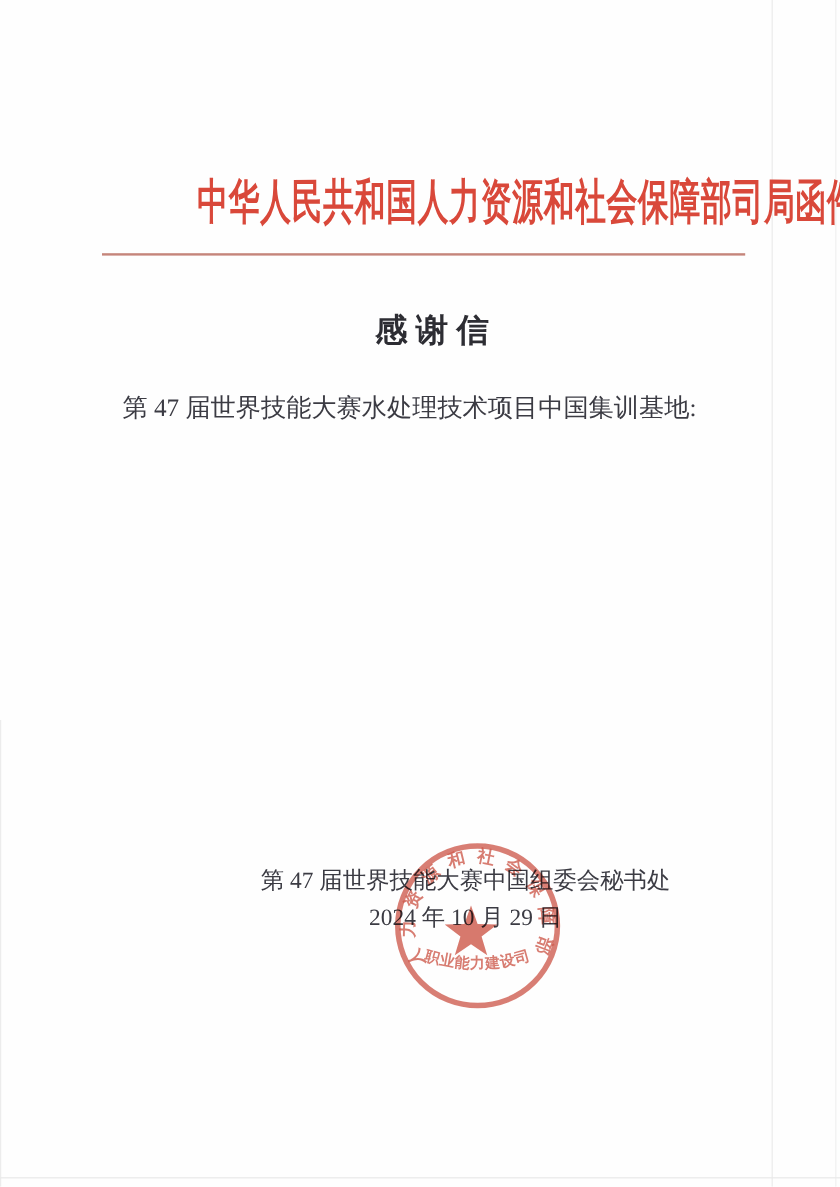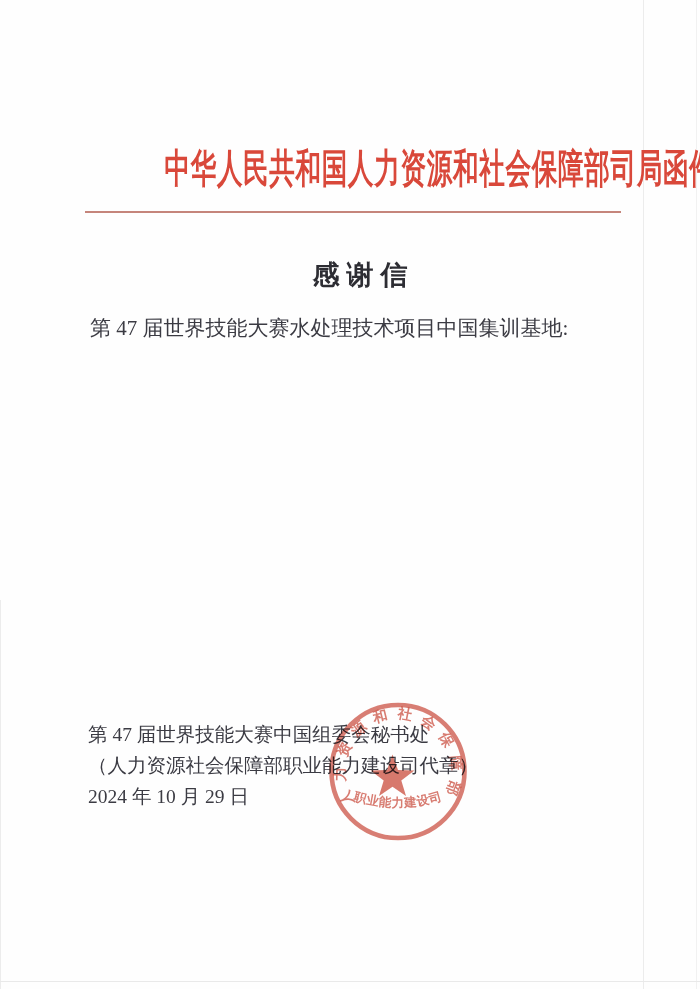--- a/index.html
+++ b/index.html
@@ -31,26 +31,26 @@
     position:absolute;left:0;top:247px;width:700px;margin:10px;
     text-align:center;font-size:27px;font-weight:700;color:#2d2d33;
     letter-spacing:7px;text-indent:7px;
   }
 
   .body-text{
     position:absolute;left:86px;top:308px;width:535px;
     font-size:21px;line-height:32.2px;color:#3b3b43;
     text-align:justify;
   }
-  .body-text p{margin:4px;}
+  .body-text p{margin:16px;}
   .body-text p.para{text-indent:2em;}
 
   .signature{
     position:absolute;left:88px;top:719px;width:600px;
-    font-size:19.5px;line-height:31px;color:#3b3b43;
+    text-align:center;font-size:19.5px;line-height:31px;color:#3b3b43;
   }
   .signature p{margin:0;}
 
   .seal{
     position:absolute;left:313px;top:686px;width:172px;height:172px;
     mix-blend-mode:multiply;opacity:0.88;pointer-events:none;
   }
 </style>
 </head>
 <body>
@@ -66,21 +66,20 @@
   <div class="red-rule"></div>
 
   <h2 class="letter-title">感谢信</h2>
 
   <div class="body-text">
     <p class="salutation">第 47 届世界技能大赛水处理技术项目中国集训基地:</p>
   </div>
 
   <div class="signature">
     <p>第 47 届世界技能大赛中国组委会秘书处</p>
-    <p>（人力资源社会保障部职业能力建设司代章）</p>
     <p>2024 年 10 月 29 日</p>
   </div>
 
   <svg class="seal" viewBox="0 0 172 172">
     <defs>
       <filter id="soft" x="-10%" y="-10%" width="120%" height="120%">
         <feGaussianBlur stdDeviation="0.55"></feGaussianBlur>
       </filter>
       <path id="arcTop" d="M 44.4 119.6 A 53 53 0 1 1 125.6 119.6" fill="none"></path>
       <path id="arcBottom" d="M 38 113 Q 85 129 132 113" fill="none"></path>

